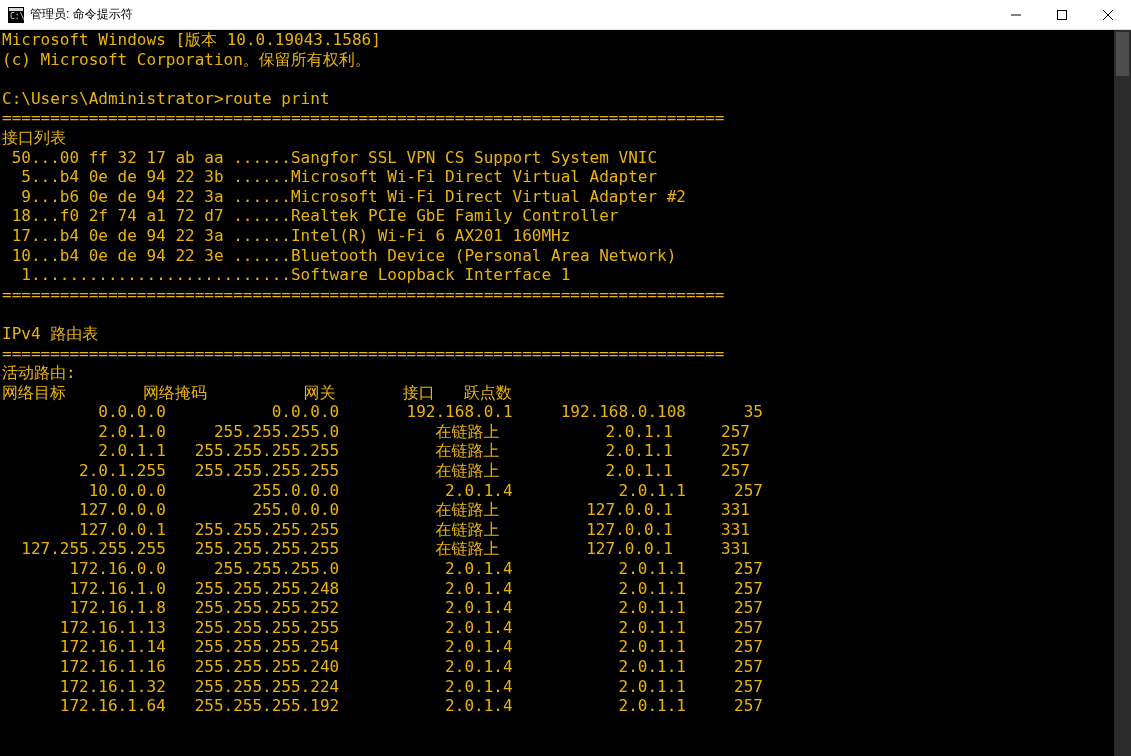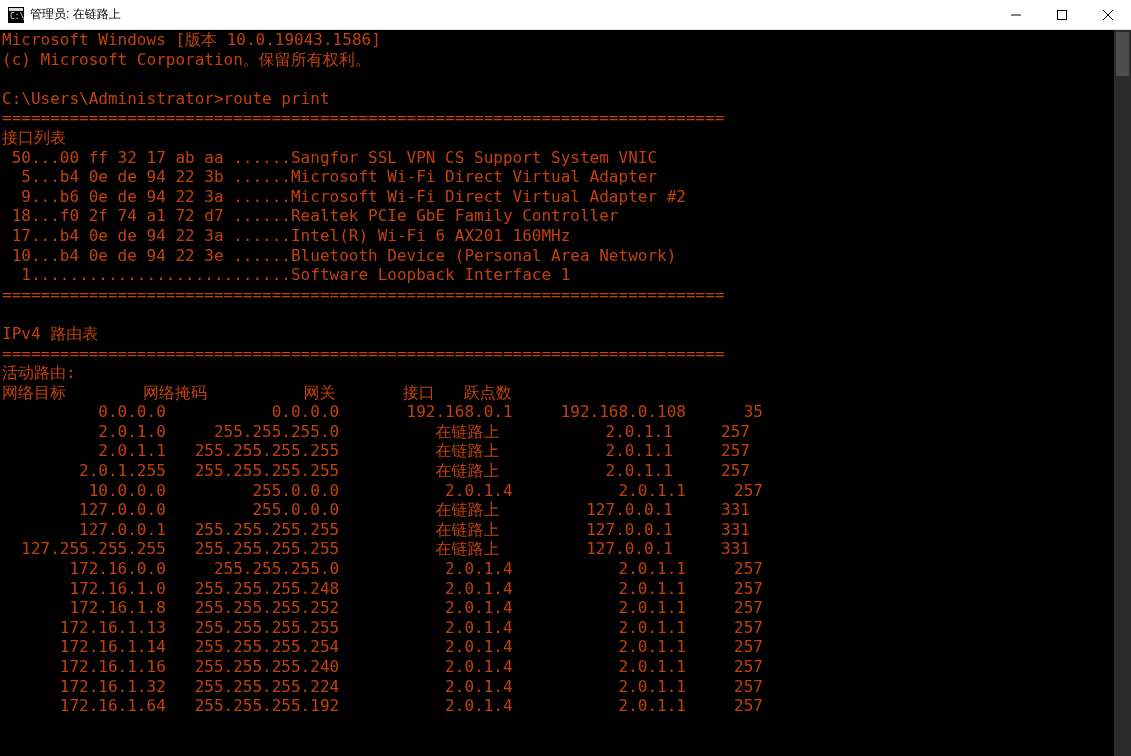--- a/index.html
+++ b/index.html
@@ -52,21 +52,21 @@
     }
     .terminal {
       width: calc(100% - 17px);
       height: 100%;
       overflow: hidden;
     }
     pre.output {
       font-family: "NSimSun", "SimSun", "Consolas", monospace;
       font-size: 16px;
       line-height: 19.6px;
-      color: #c2410c;
+      color: #eab308;
       white-space: pre;
       padding: 0 0 0 2px;
     }
     .scrollbar {
       position: absolute;
       right: 0;
       top: 0;
       width: 17px;
       height: 100%;
       background: #2b2b2b;
@@ -84,21 +84,21 @@
 <body>
 
 <div class="titlebar">
   <span class="titlebar-icon">
     <svg width="16" height="16" viewBox="0 0 16 16">
       <rect x="0" y="0" width="16" height="16" fill="#000"></rect>
       <rect x="1" y="1" width="14" height="3" fill="#d9d9d9"></rect>
       <text x="2" y="12" font-size="8" fill="#d9d9d9" font-family="monospace">C:\</text>
     </svg>
   </span>
-  <span class="titlebar-title">管理员: 在链路上</span>
+  <span class="titlebar-title">管理员: 命令提示符</span>
   <span class="titlebar-spacer"></span>
   <div class="titlebar-btn">
     <svg width="10" height="10" viewBox="0 0 10 10">
         <line x1="0" y1="5" x2="10" y2="5" stroke="#000" stroke-width="1"></line>
       </svg>
   </div>
   <div class="titlebar-btn">
     <svg width="10" height="10" viewBox="0 0 10 10">
         <rect x="0.5" y="0.5" width="9" height="9" fill="none" stroke="#000" stroke-width="1"></rect>
       </svg>

